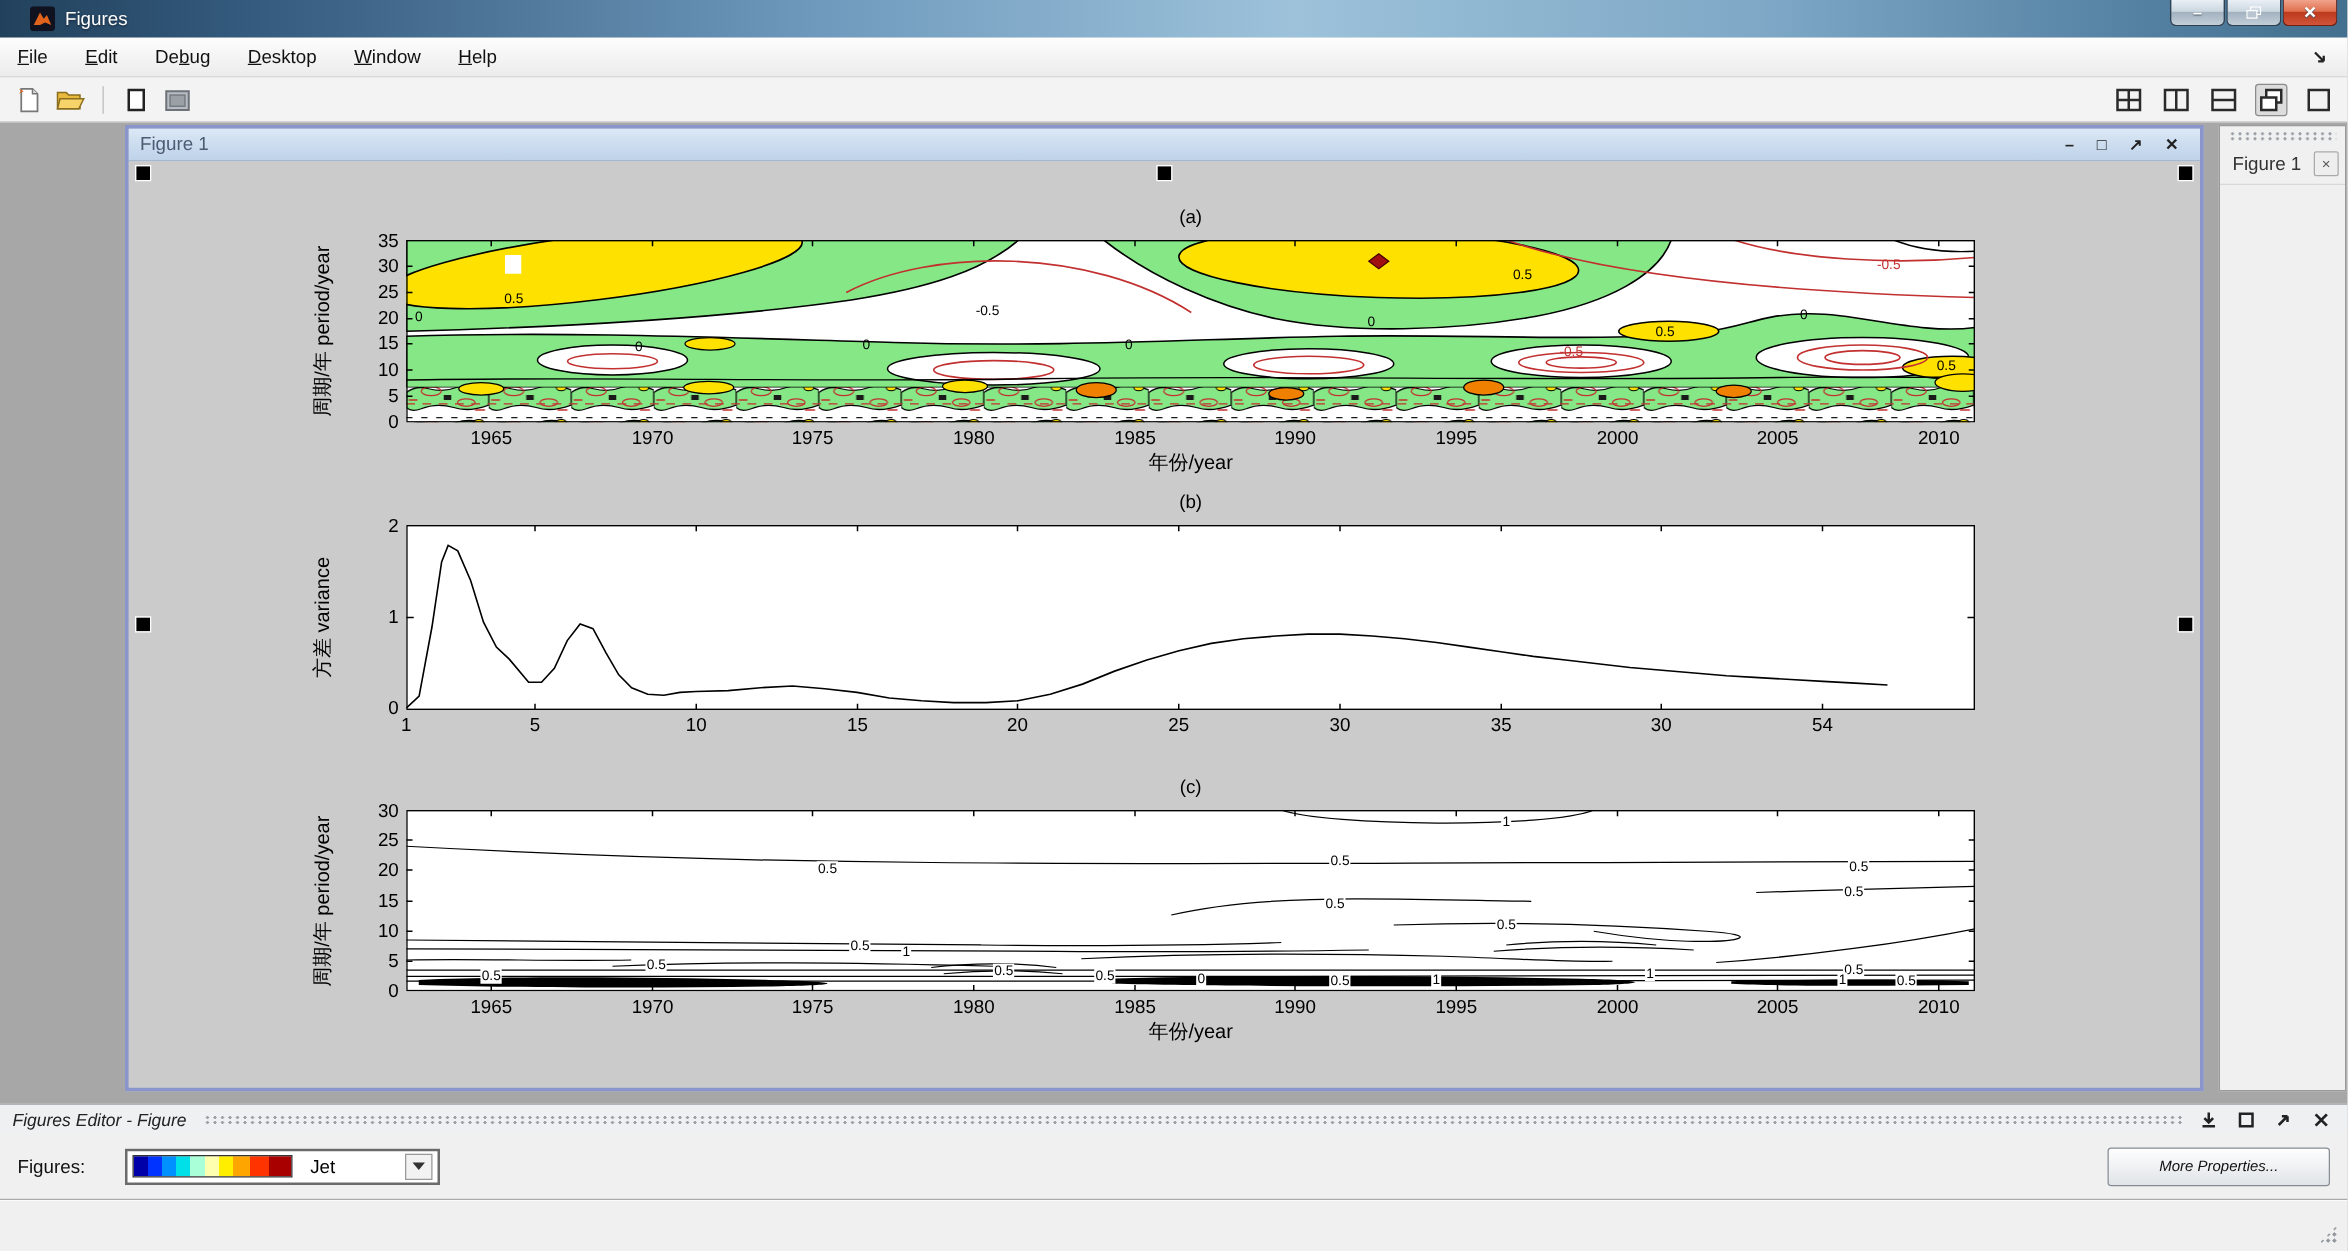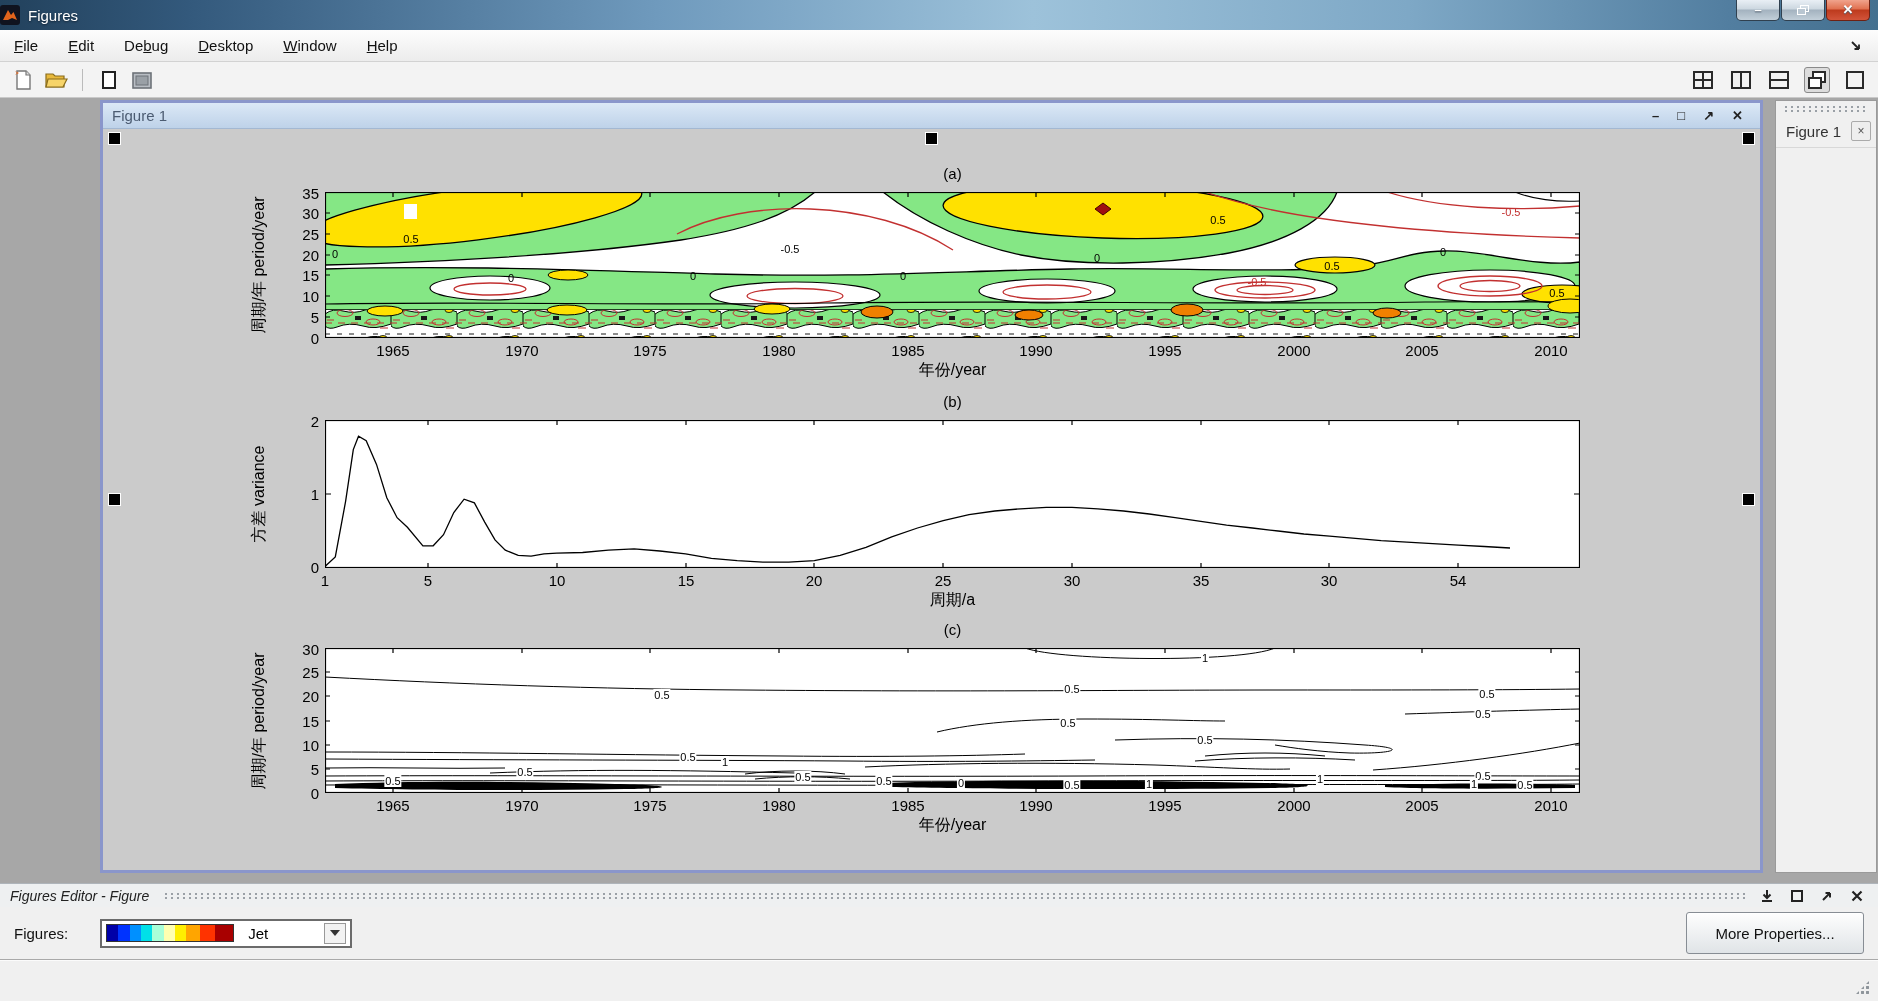--- a/index.html
+++ b/index.html
@@ -2,21 +2,21 @@
 <html><head>
 <meta charset="utf-8">
 <style>
   * { margin:0; padding:0; box-sizing:border-box; }
   html,body { width:1878px; height:1001px; }
   body { font-family:"Liberation Sans", sans-serif; background:#f0f0f0; overflow:hidden; position:relative; }
 
   
   .titlebar { height:30px; position:relative;
     background:linear-gradient(90deg,#22415c 0%,#33597c 10%,#6f9abd 35%,#9dc2da 55%,#7ea8c6 75%,#527ea0 92%,#44708f 100%);
-    display:flex; align-items:center; padding-left:0; }
+    display:flex; align-items:center; padding-left:24px; }
   .titlebar .app-title { color:#fff; font-size:15px; margin-left:8px; text-shadow:0 1px 2px #123; }
   .win-controls { position:absolute; right:8px; top:0; display:flex; }
   .win-btn { width:44px; height:21px; border:1px solid #30404f; border-top:none; border-radius:0 0 5px 5px;
     display:flex; align-items:center; justify-content:center; color:#fff; font-size:13px; font-weight:bold;
     background:linear-gradient(#e9eff5,#ccd7e0 45%,#a3b2bf 50%,#c2cfd9); text-shadow:0 1px 1px #456; margin-left:1px; }
   .win-btn.close { background:linear-gradient(#f0a38c,#e0704f 45%,#bd3a1d 50%,#d2543a); border-color:#6e2113; }
   .win-btn span { line-height:10px; }
 
   
   .menubar { height:32px; background:linear-gradient(#fdfdfd,#ececec); border-bottom:1px solid #d2d2d2;
@@ -78,23 +78,23 @@
   .pe-body { height:52px; background:#f0f0f0; display:flex; align-items:center; padding:0 14px; }
   .pe-label { font-size:15px; color:#111; }
   .combo { margin-left:32px; width:252px; height:29px; background:#fff; border:2px solid #6b6b6b;
     display:flex; align-items:center; padding:0 4px; }
   .cm-swatch { width:128px; height:18px; border:1px solid #333;
     background:linear-gradient(90deg,#0000a8 0 9%,#0033ff 9% 18%,#0090ff 18% 27%,#00e0e8 27% 36%,#a8ffd8 36% 45%,#ffffb0 45% 54%,#ffee00 54% 63%,#ffa500 63% 74%,#ff3300 74% 86%,#a80000 86% 100%); }
   .cm-name { margin-left:14px; font-size:15px; color:#000; }
   .cm-ddbtn { margin-left:auto; width:22px; height:21px; border:1px solid #999; background:#f2f2f2;
     display:flex; align-items:center; justify-content:center; }
   .cm-ddbtn i { width:0; height:0; border-left:5px solid transparent; border-right:5px solid transparent; border-top:6px solid #333; }
-  .more-btn { margin-left:auto; width:178px; height:42px; border:1px solid #878d94; border-radius:3px;
-    background:linear-gradient(#fefefe,#e0e4e7); box-shadow:inset 0 1px 0 #fff; font-size:15px; color:#111;
-    display:flex; align-items:center; justify-content:center; font-family:"Liberation Sans",sans-serif; }
+  .more-btn { margin-left:auto; width:178px; height:31px; border:1px solid #878d94; border-radius:3px;
+    background:linear-gradient(#fefefe,#e0e4e7); box-shadow:inset 0 1px 0 #fff; font-size:12px; color:#111;
+    display:flex; align-items:center; justify-content:center; font-family:"Liberation Sans",sans-serif;font-style:italic; }
   .pe-divider { height:2px; border-top:1px solid #a9a9a9; background:#fbfbfb; }
   .bottom-area { height:40px; background:#f0f0f0; position:relative; }
   .resize-grip { position:absolute; right:8px; bottom:6px; width:15px; height:15px;
     background-image:radial-gradient(circle,#8e959b 1.4px,transparent 1.6px); background-size:5px 5px;
     clip-path:polygon(100% 0,100% 100%,0 100%); }
 </style>
 </head>
 <body>
 
 <div class="titlebar">
@@ -340,21 +340,20 @@
             <span style="left: 103px;">5</span>
             <span style="left: 232px;">10</span>
             <span style="left: 361px;">15</span>
             <span style="left: 489px;">20</span>
             <span style="left: 618px;">25</span>
             <span style="left: 747px;">30</span>
             <span style="left: 876px;">35</span>
             <span style="left: 1004px;">30</span>
             <span style="left: 1133px;">54</span>
           </div>
-        <div class="sp-xlabel">周期/a</div>
       </div>
 
       <div class="subplot" style="left:222px;top:519px;width:1255px;height:145px">
         <div class="sp-title">(c)</div>
         <div class="sp-ylabel">周期/年  period/year</div>
         <svg class="sp-art" viewBox="0 0 1255 145" preserveAspectRatio="none">
           <rect width="1255" height="145" fill="#fff"></rect>
           <g fill="none" stroke="#000" stroke-width="1">
             <path d="M700 0 C735 13 915 15 950 0"></path>
             <path d="M0 29 C130 36 270 41 420 42 C640 44 800 42 960 42 C1080 42 1180 42 1255 41"></path>

